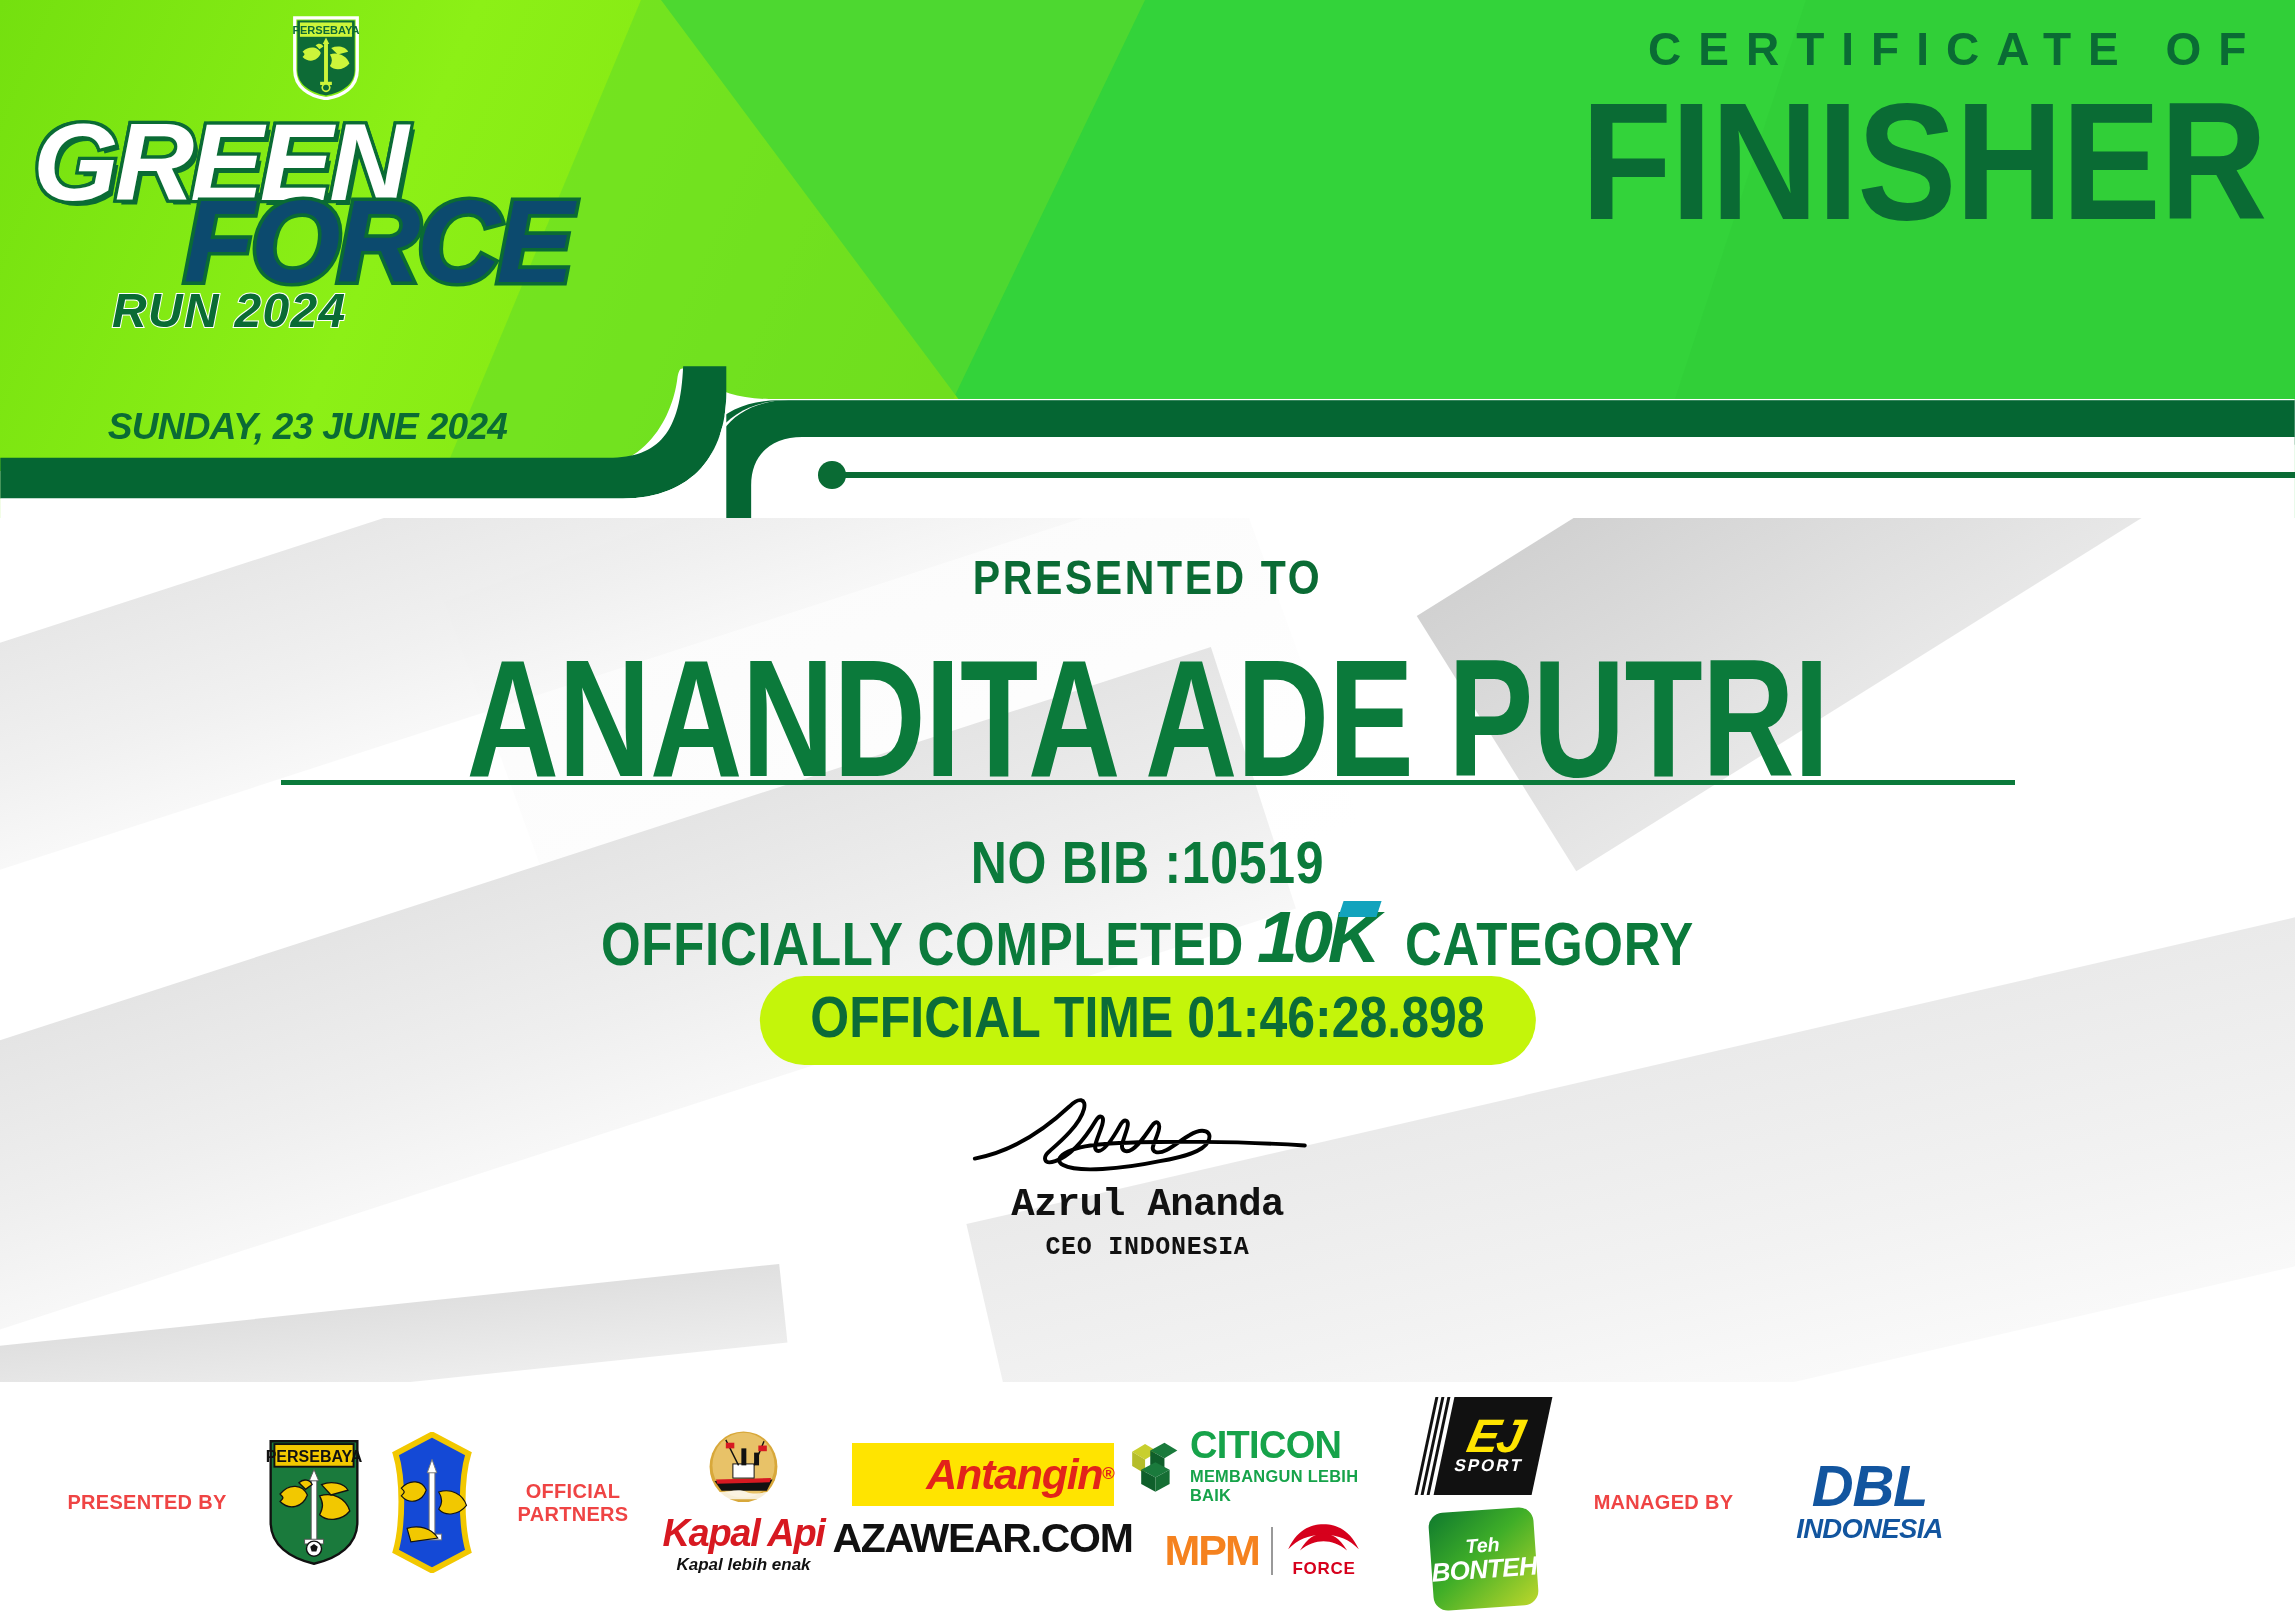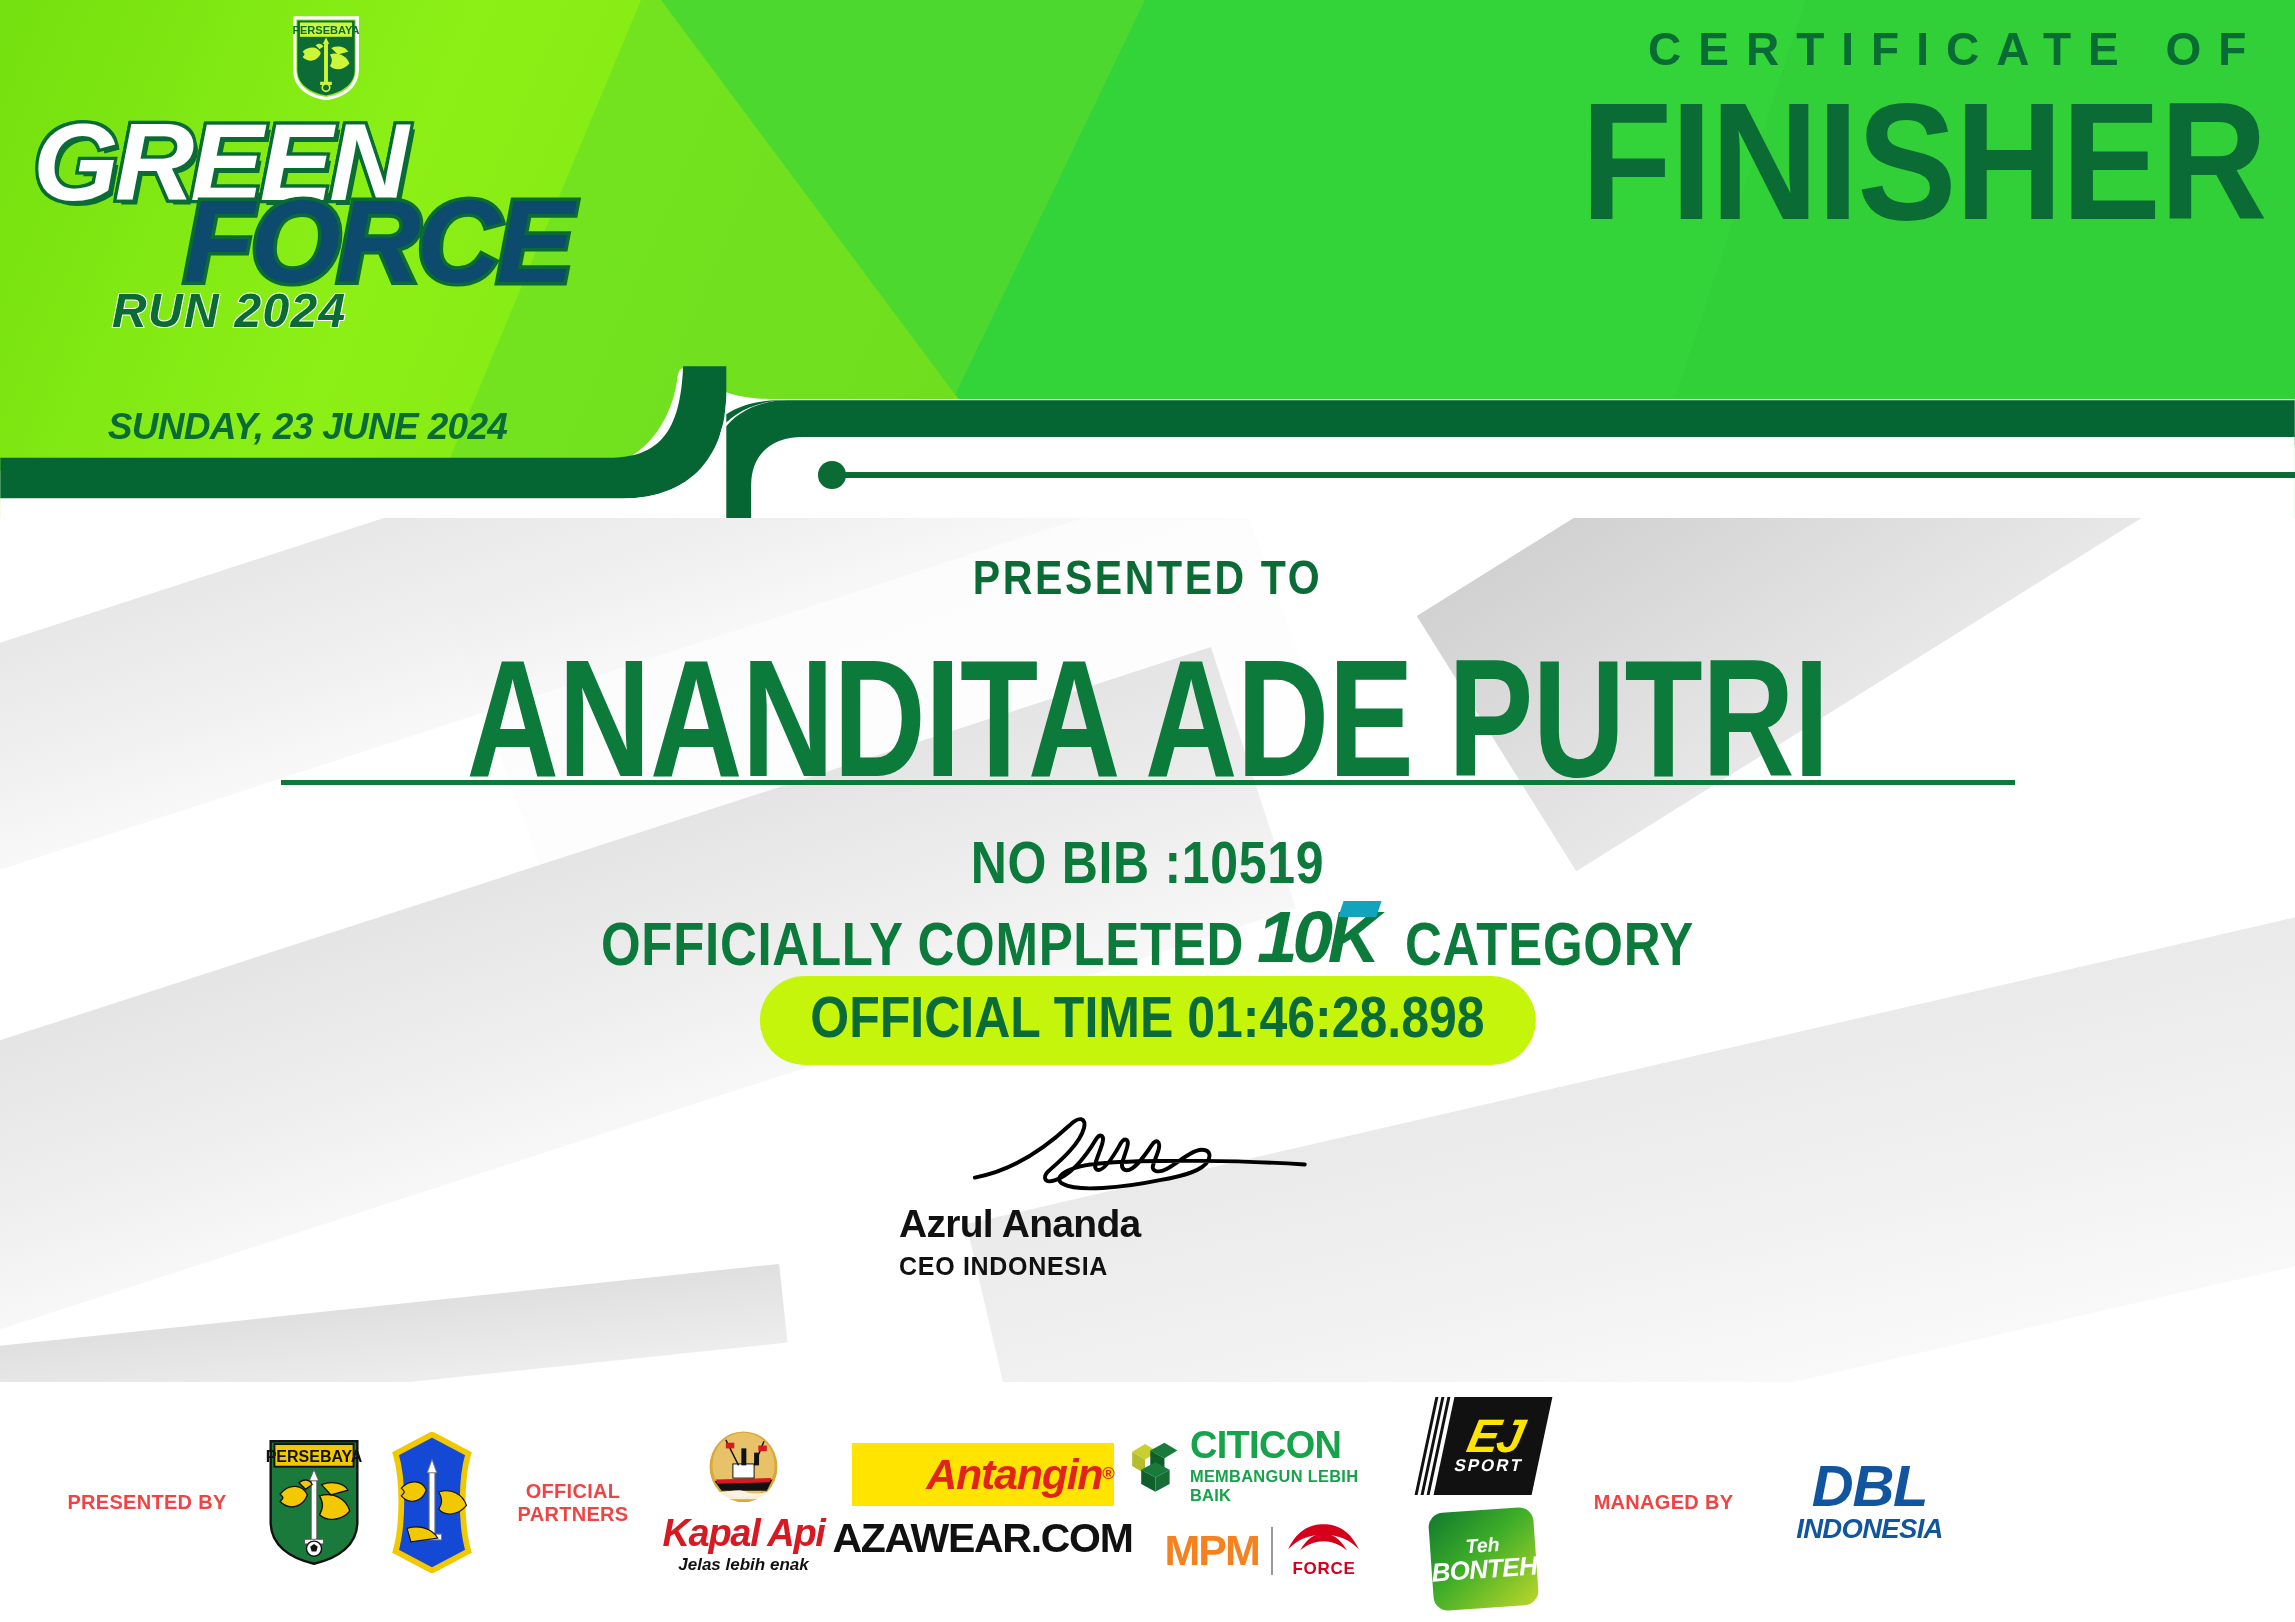--- a/index.html
+++ b/index.html
@@ -162,21 +162,21 @@
   .time-badge {
     position:absolute; left:50%; top:458px; transform:translateX(-50%);
     background:#c4f50a; border-radius:46px;
     padding:13px 51px 18.3px 51px;
     font-size:50px; font-weight:bold; color:#0b6b38; letter-spacing:0px;
     white-space:nowrap;
   }
   .time-badge span { display:inline-block; transform:scaleY(1.14); }
 
   
-  .sig-block { position:absolute; left:50%; top:589px; transform:translateX(-50%); width:497px; text-align:left; }
+  .sig-block { position:absolute; left:50%; top:570px; transform:translateX(-50%); width:497px; text-align:center;font-family:Liberation Mono, monospace; }
   .sig-svg { display:block; margin:0 auto; }
   .sig-name { font-size:39px; font-weight:bold; color:#111; margin-top:-2.6px; letter-spacing:-0.7px; }
   .sig-role { font-size:25px; font-weight:bold; color:#111; letter-spacing:0.7px; margin-top:5.2px; }
 
   
   .footer {
     position:absolute; left:0; top:1382px; width:2295px; height:241px; z-index:6;
     background:#ffffff; display:flex; align-items:center;
   }
   .f-label {
@@ -403,21 +403,21 @@
           <rect x="40" y="48" width="30" height="20" fill="#fff" stroke="#111" stroke-width="1.4"></rect>
           <rect x="52" y="26" width="7" height="24" fill="#111"></rect>
           <rect x="70" y="32" width="7" height="18" fill="#111"></rect>
           <line x1="30" y1="14" x2="48" y2="50" stroke="#111" stroke-width="2"></line>
           <line x1="84" y1="16" x2="70" y2="50" stroke="#111" stroke-width="2"></line>
           <rect x="30" y="18" width="12" height="8" fill="#d71921"></rect>
           <rect x="76" y="22" width="12" height="8" fill="#d71921"></rect>
           <path d="M12,86 C30,92 44,80 60,88 C76,94 88,84 100,88 L100,98 L12,98 Z" fill="#fff" opacity=".8"></path>
         </svg>
         <div class="kapal-name">Kapal Api</div>
-        <div class="kapal-tag">Jelas lebih enak</div>
+        <div class="kapal-tag">Kapal lebih enak</div>
       </div>
     </div>
 
     <div style="width:288px; display:flex; flex-direction:column; align-items:center;">
       <div class="antangin">
         <span class="antangin-txt">Antangin</span>
           <span class="antangin-txt antangin-r">®</span>
       </div>
       <div class="azawear">AZAWEAR.COM</div>
     </div>

